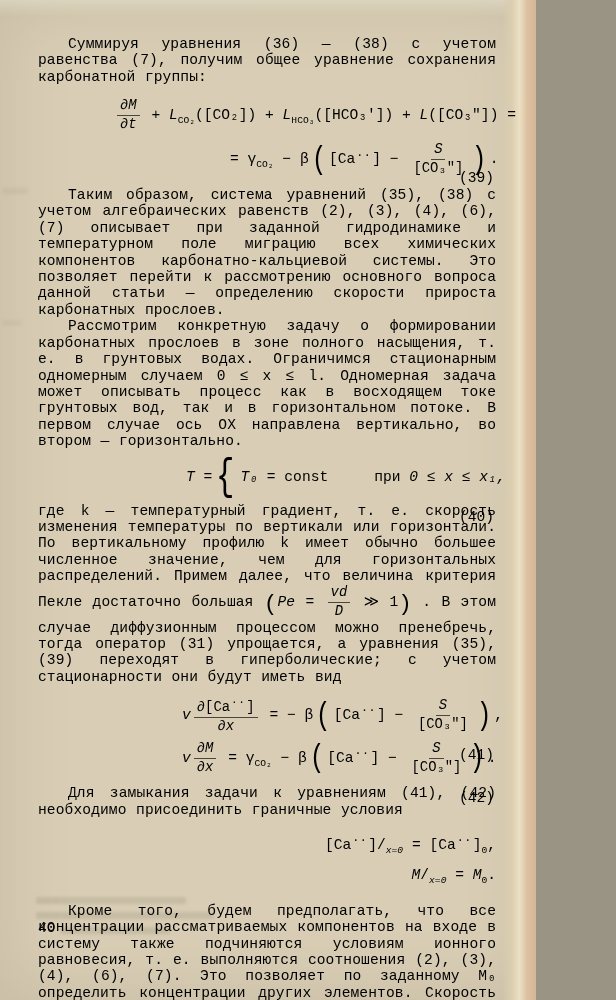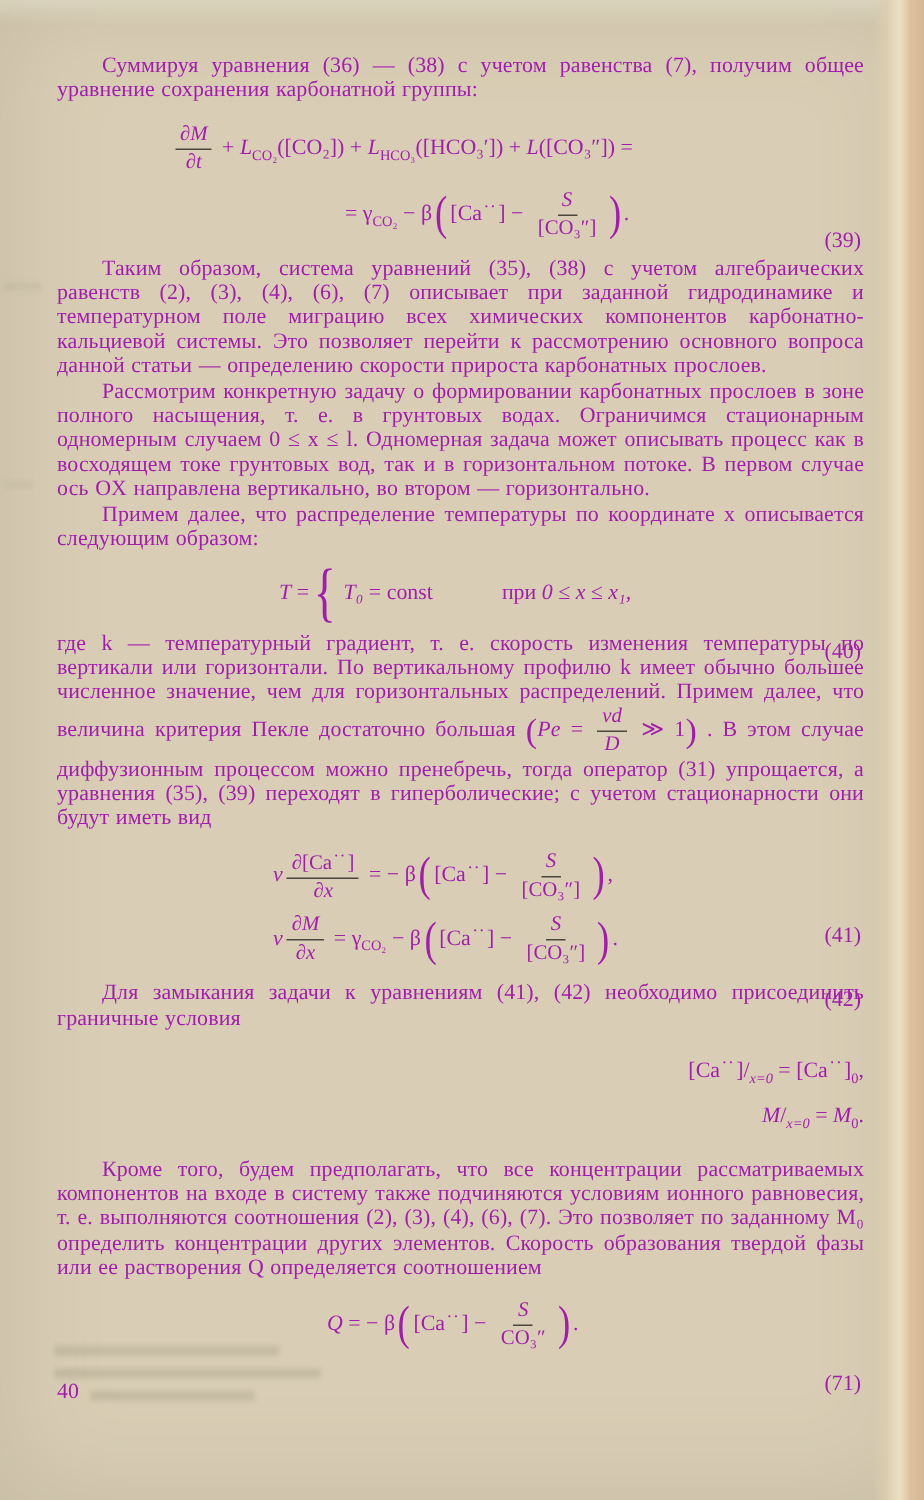--- a/index.html
+++ b/index.html
@@ -1,20 +1,20 @@
 <!DOCTYPE html>
 <html><head>
 <meta charset="utf-8">
 <style>
   html,body{margin:0;padding:0;background:#9a9484;}
   .page{
-    position:relative;width:616px;height:1000px;overflow:hidden;
+    position:relative;width:536px;height:1000px;overflow:hidden;
     background:#d9ceb5;
-    font-family:Liberation Serif, serif;
-    color:#a21caf;
+    font-family:Liberation Mono, monospace;
+    color:#000000;
     box-shadow:inset 0 0 70px rgba(110,100,75,0.18);
   }
   .edge-right{
     position:absolute;top:0;right:0;bottom:0;width:34px;pointer-events:none;
     background:linear-gradient(90deg, rgba(217,206,181,0) 0%, #dbceb0 28%, #ece0c4 52%, #dcc1a1 74%, #d5b795 100%);
   }
   .edge-top{
     position:absolute;top:0;left:0;right:0;height:16px;pointer-events:none;
     background:linear-gradient(180deg, rgba(228,224,204,0.55), rgba(228,224,204,0));
   }
@@ -98,21 +98,20 @@
             <span class="den">[CO₃″]</span>
           </span><span class="bp">)</span><span>.</span>
       </div>
       <span class="eqlabel">(39)</span>
     </div>
 
     <p class="body"><span class="ind"></span><span>Таким образом, система уравнений (35), (38) с учетом алгебраических равенств (2), (3), (4), (6), (7) описывает при заданной гидродинамике и температурном поле миграцию всех химических компонентов карбонатно-кальциевой системы. Это позволяет перейти к рассмотрению основного вопроса данной статьи — определению скорости прироста карбонатных прослоев.</span></p>
 
     <p class="body"><span class="ind"></span><span>Рассмотрим конкретную задачу о формировании карбонатных прослоев в зоне полного насыщения, т. е. в грунтовых водах. Ограничимся стационарным одномерным случаем 0 ≤ x ≤ l. Одномерная задача может описывать процесс как в восходящем токе грунтовых вод, так и в горизонтальном потоке. В первом случае ось OX направлена вертикально, во втором — горизонтально.</span></p>
 
-    <p class="body"><span class="ind"></span><span>Примем далее, что распределение температуры  по координате x описывается следующим образом:</span></p>
 
     <div class="eqblock" style="margin:10px 0 8px 0;">
       <div class="eqline" style="margin-left:148px;">
         <span class="cases">
           <span><span class="it">T</span><span> = </span></span>
           <span class="brace">{</span>
           <span class="case-rows">
             <span class="case-row"><span class="it">T₀</span><span> = const</span><span class="case-cond"><span>при  </span><span class="it">0 ≤ x ≤ x₁,</span></span></span>
           </span>
         </span>

